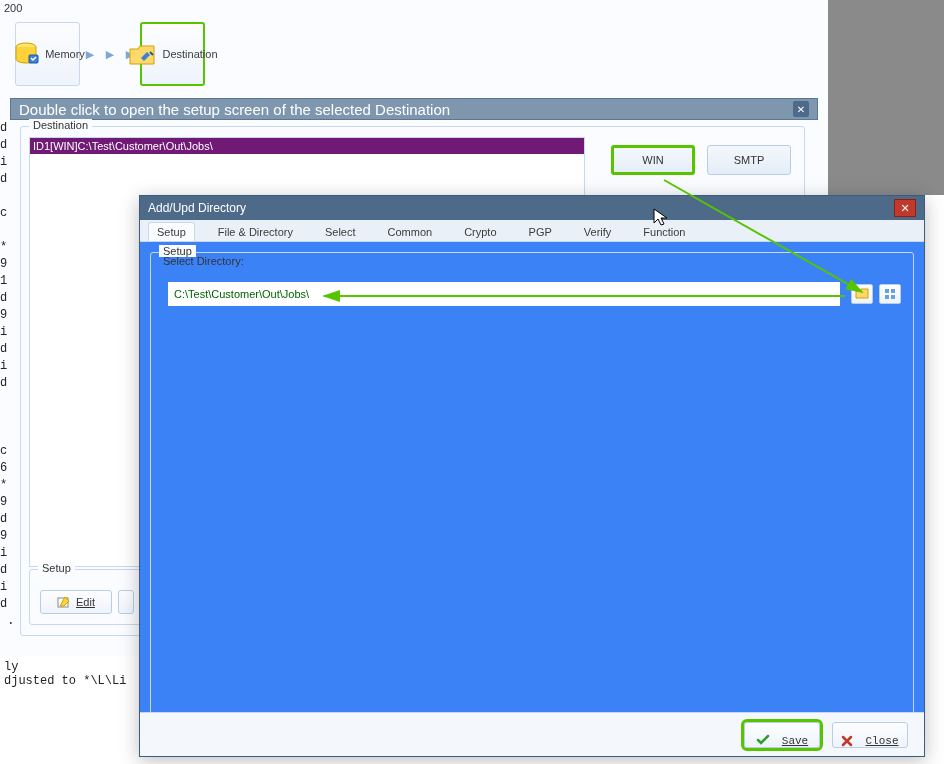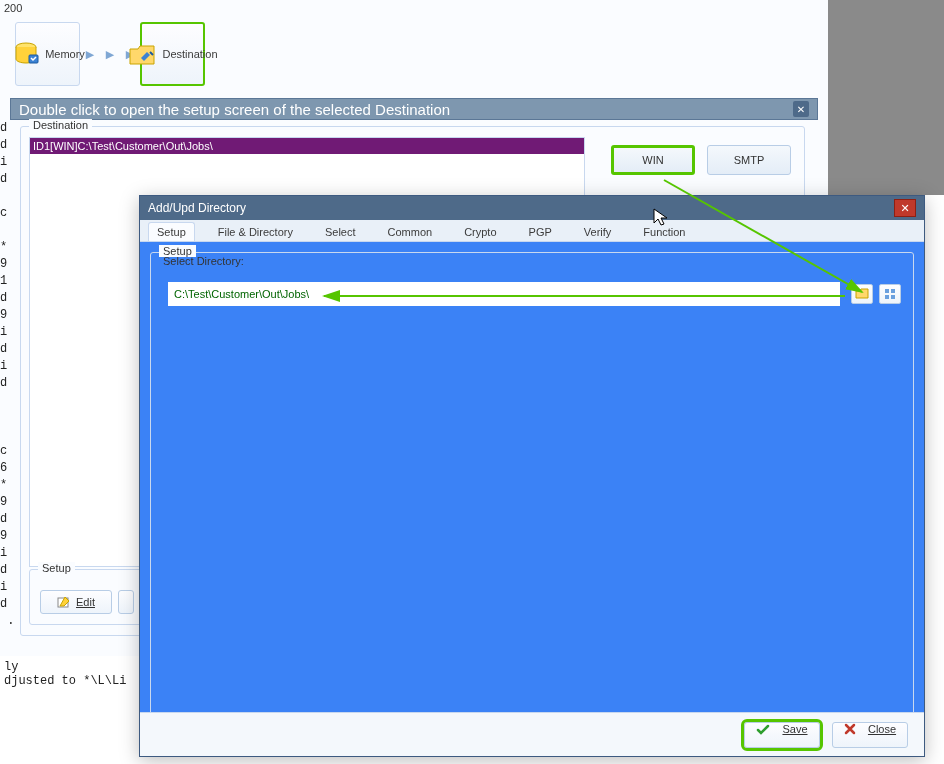--- a/index.html
+++ b/index.html
@@ -37,21 +37,21 @@
   .dlg-tabs { height:22px; background:#e9f0f8; border-bottom:1px solid #c8d8ef; display:flex; align-items:flex-end; padding-left:8px; gap:14px; }
   .dlg-tabs .tab { font-size:11px; color:#3b3b3b; padding:3px 8px; cursor:pointer; border:1px solid transparent; border-bottom:none; }
   .dlg-tabs .tab.active { background:#fafcff; border-color:#c8d8ef; border-radius:3px 3px 0 0; }
   .setup-box { margin:10px; border:1px solid #c8d8ef; border-radius:3px; height:468px; position:relative; }
   .setup-box .legend { position:absolute; left:8px; top:-8px; background:#fafcff; padding:0 4px; font-size:11px; }
   .sd-label { position:absolute; left:12px; top:2px; font-size:11px; }
   .path-wrap { position:absolute; left:12px; top:30px; right:12px; height:22px; display:flex; align-items:center; gap:6px; }
   .path-input { flex:1; height:22px; border:5px solid #3b82f6; background:#fff; padding:12px 6px; font-size:11px; color:#006400; font-family:Tahoma, sans-serif; }
   .icon-btn { width:22px; height:20px; border:1px solid #b8cde6; background:linear-gradient(#fdfdff,#eef4fb); display:flex; align-items:center; justify-content:center; cursor:pointer; border-radius:2px; }
   .dlg-footer { position:absolute; left:0; right:0; bottom:0; height:44px; border-top:1px solid #c8d8ef; display:flex; align-items:center; justify-content:flex-end; padding-right:16px; gap:12px; background:#f4f8fc; }
-  .f-btn { width:76px; height:26px; background:linear-gradient(#fdfdff,#eef4fb); border:1px solid #b8cde6; border-radius:3px; display:flex; align-items:flex-start; justify-content:center; gap:12px; font-size:11px; cursor:pointer; }
+  .f-btn { width:76px; height:26px; background:linear-gradient(#fdfdff,#eef4fb); border:1px solid #b8cde6; border-radius:3px; display:flex; align-items:flex-end; justify-content:center; gap:12px; font-size:11px; cursor:pointer;font-family:Liberation Mono, monospace; }
   .f-btn.hl { outline:3px solid #56c500; }
   
   .arrow-svg { position:absolute; left:0; top:0; pointer-events:none; }
   .cursor { position:absolute; left:653px; top:208px; width:16px; height:20px; }
   .u { text-decoration: underline; }
 </style>
 </head>
 <body>
 
 <div class="gray-strip"></div>

